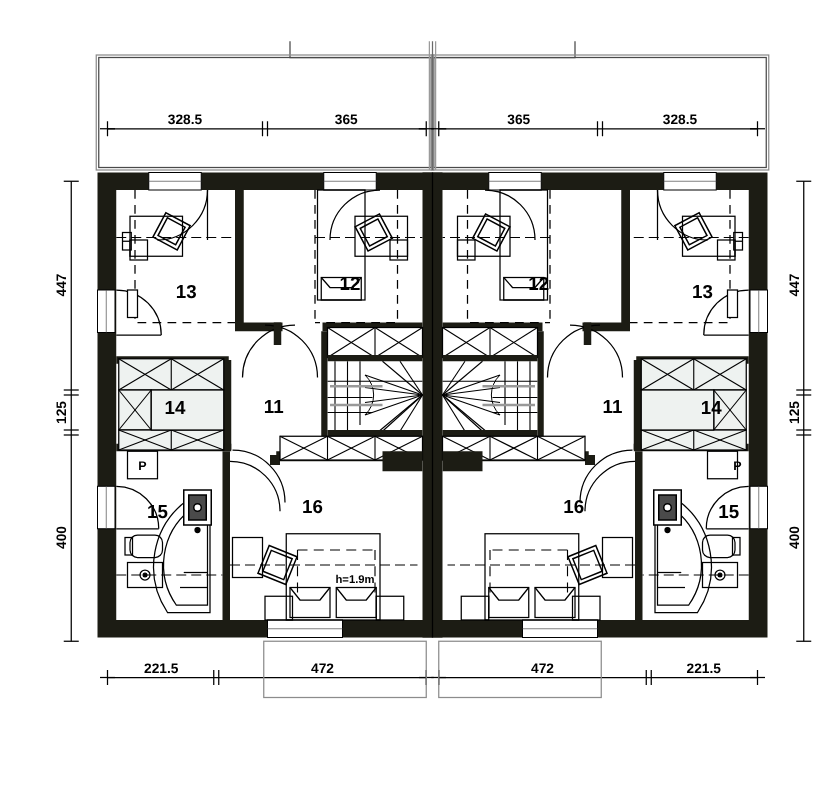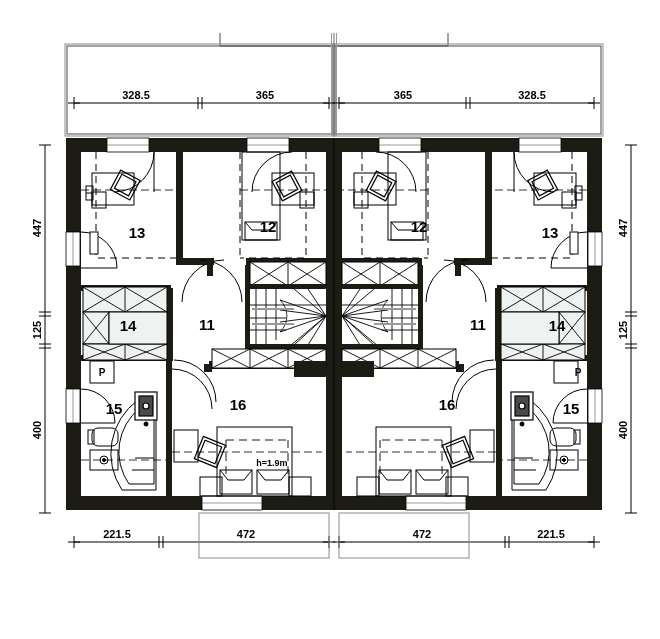--- a/index.html
+++ b/index.html
@@ -1,19 +1,19 @@
 <!DOCTYPE html>
 <html><head>
 <meta charset="utf-8">
 <title>Floor Plan</title>
 <style>
   html,body{margin:0;padding:0;background:#ffffff;}
   body{width:660px;height:639px;position:relative;overflow:hidden;
        font-family:"Liberation Sans",sans-serif;color:#000;}
-  #plan{position:absolute;left:4px;top:0;width:632px;height:639px;}
+  #plan{position:absolute;left:16px;top:0;width:632px;height:639px;}
   .dimtxt{font-weight:bold;font-size:11px;fill:#000;font-family:"Liberation Sans",sans-serif;}
   .roomtxt{font-weight:bold;font-size:15px;fill:#000;font-family:"Liberation Sans",sans-serif;}
   .smalltxt{font-weight:bold;font-size:9px;fill:#000;font-family:"Liberation Sans",sans-serif;}
   .ptxt{font-weight:bold;font-size:10px;fill:#000;font-family:"Liberation Sans",sans-serif;}
 </style>
 </head>
 <body>
 
 <div id="plan">
 <svg width="660" height="639" viewBox="0 0 660 639" xmlns="http://www.w3.org/2000/svg">

